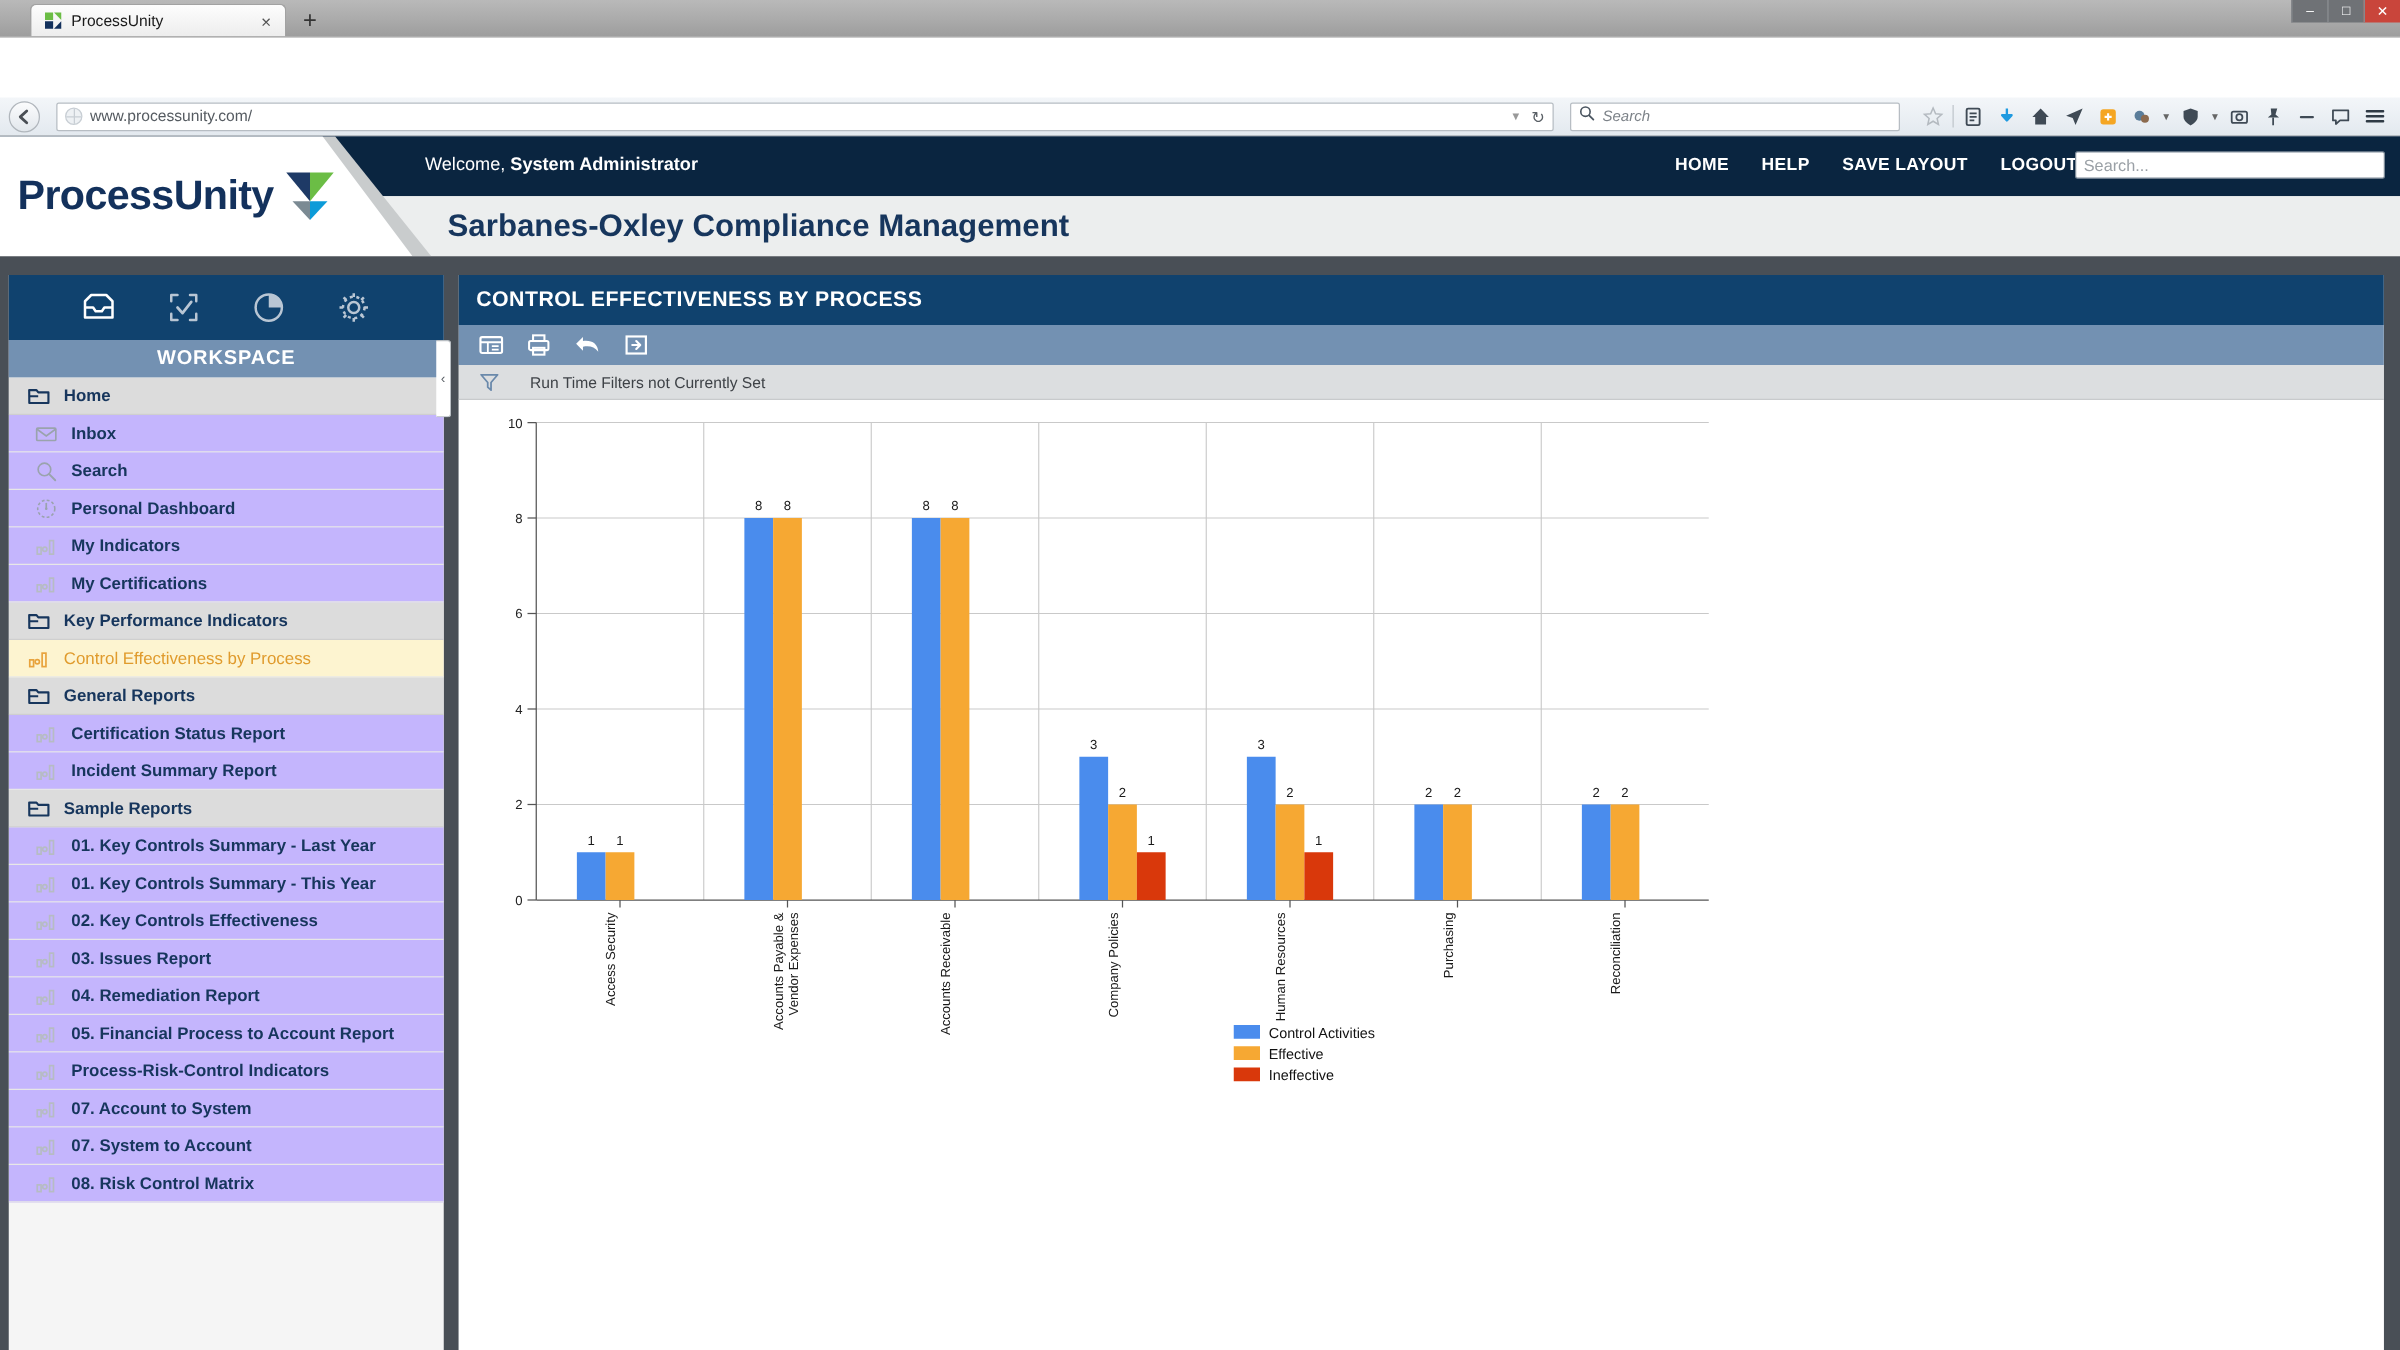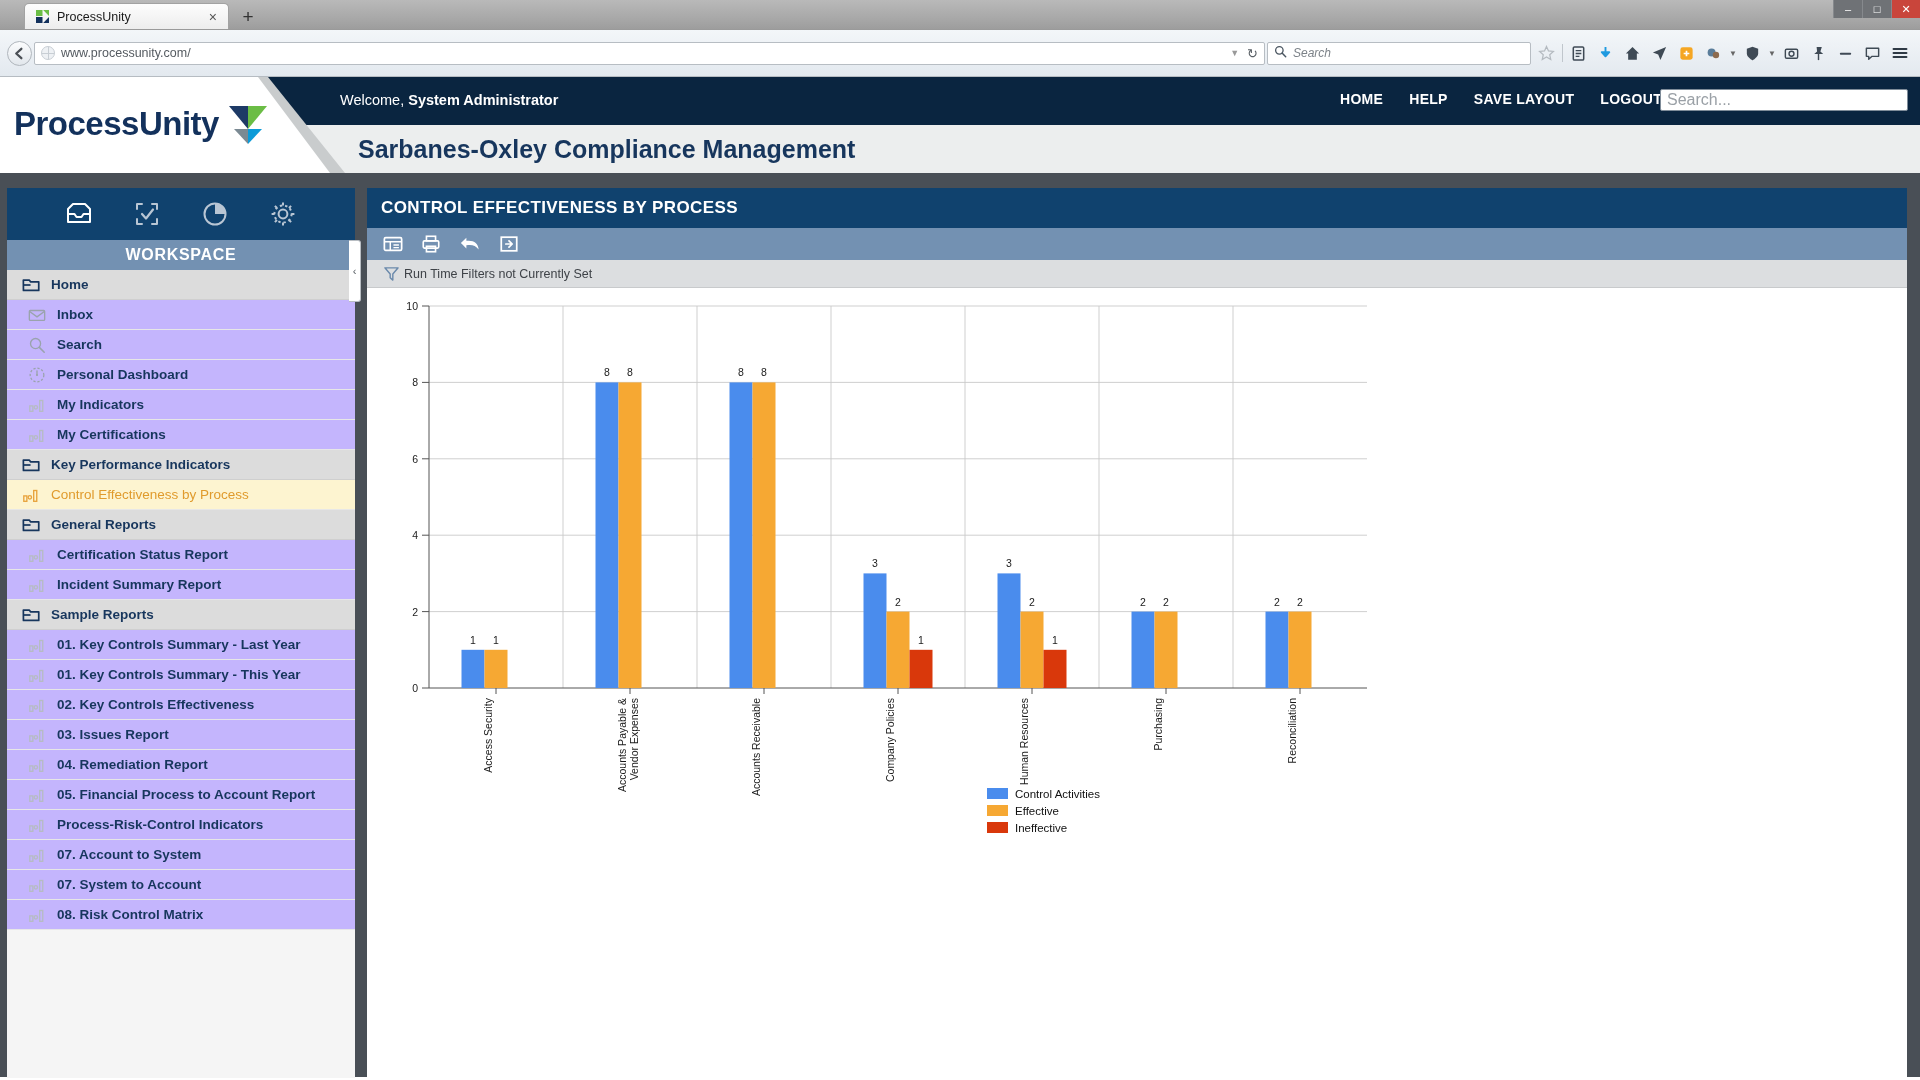--- a/index.html
+++ b/index.html
@@ -43,23 +43,24 @@
     position: absolute; right: 0; top: 0; display: flex; height: 18px;
   }
   .wc {
     width: 29px; height: 18px; display: flex; align-items: center; justify-content: center;
     font-size: 11px; color: #fff; background: #6f7276;
     border-left: 1px solid #86898d;
   }
   .wc.close { background: #c9453b; }
 
   .navbar {
-    height: 47px; background: linear-gradient(to bottom,#f3f6f9,#e3e9ef);
-    display: flex; align-items: center; gap: 2px; padding: 0 7px;
+    height: 31px; background: linear-gradient(to bottom,#f3f6f9,#e3e9ef);
+    display: flex; align-items: center; gap: 13px; padding: 0 7px;
     border-bottom: 1px solid #b6bcc2;
+    margin-top: 48px;
   }
   .navback {
     width: 25px; height: 25px; border-radius: 50%;
     background: linear-gradient(to bottom,#fbfcfd,#e2e7ec);
     border: 1px solid #b0b6bc;
     display: flex; align-items: center; justify-content: center;
     color: #4a4f55;
   }
   .urlbar {
     flex: 1 1 auto; height: 23px; background: #fff;
@@ -138,21 +139,21 @@
   }
   .hdr-nav a {
     font-size: 14px; font-weight: 700; color: #ffffff; text-decoration: none; letter-spacing: .3px;
   }
   .hdr-search {
     position: absolute; right: 12px; top: 12px; z-index: 5;
     width: 248px; height: 22px; background: #fff;
     border: 1px solid #7f8c99; border-radius: 2px;
     display: flex; align-items: center; padding: 0 6px;
   }
-  .hdr-search span { font-size: 16px; color: #9aa0a6; }
+  .hdr-search span { font-size: 13px; color: #9aa0a6; }
   .page-title {
     position: absolute; left: 358px; top: 58px; z-index: 5;
     font-size: 25px; font-weight: 700; color: #17365d;
   }
 
   
   .app-body {
     position: relative; height: 904px; background: #fff;
     padding: 8px 8px 8px 0px;
     display: flex;
@@ -217,21 +218,21 @@
   .main-title span {
     color: #fff; font-size: 17px; font-weight: 700; letter-spacing: .4px;
   }
   .main-toolbar {
     height: 32px; background: #7391b2; display: flex; align-items: center;
     gap: 18px; padding-left: 16px;
   }
   .tb-btn { color: #fff; display: flex; align-items: center; }
   .filter-bar {
     height: 28px; background: #dcdee0; display: flex; align-items: center;
-    gap: 4px; padding-left: 16px;
+    gap: 24px; padding-left: 16px;
     border-bottom: 1px solid #c8cacc;
   }
   .filter-bar span { font-size: 12.5px; color: #3e4247; }
 
   .chart-area { flex: 1 1 auto; position: relative; background: #fff; }
   .chart-canvas {
     position: absolute; left: 0; top: 0; width: 100%; height: 100%;
   }
 </style>
 </head>

